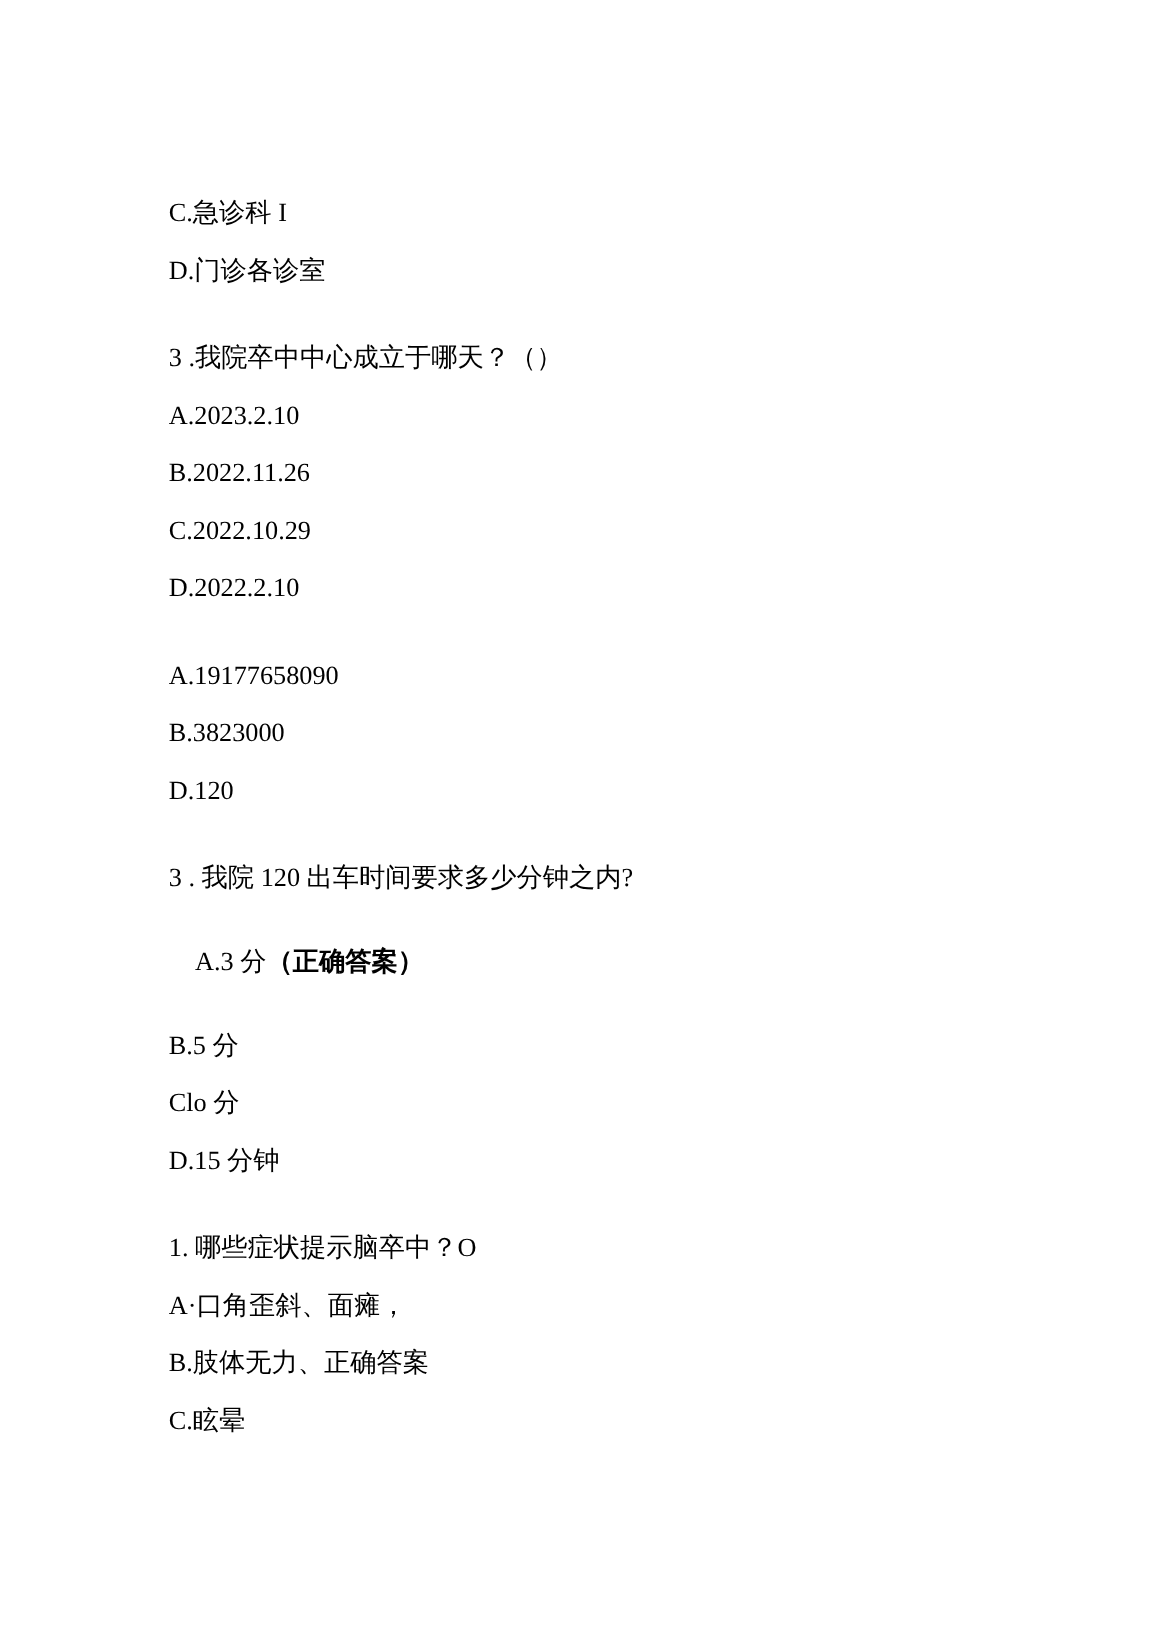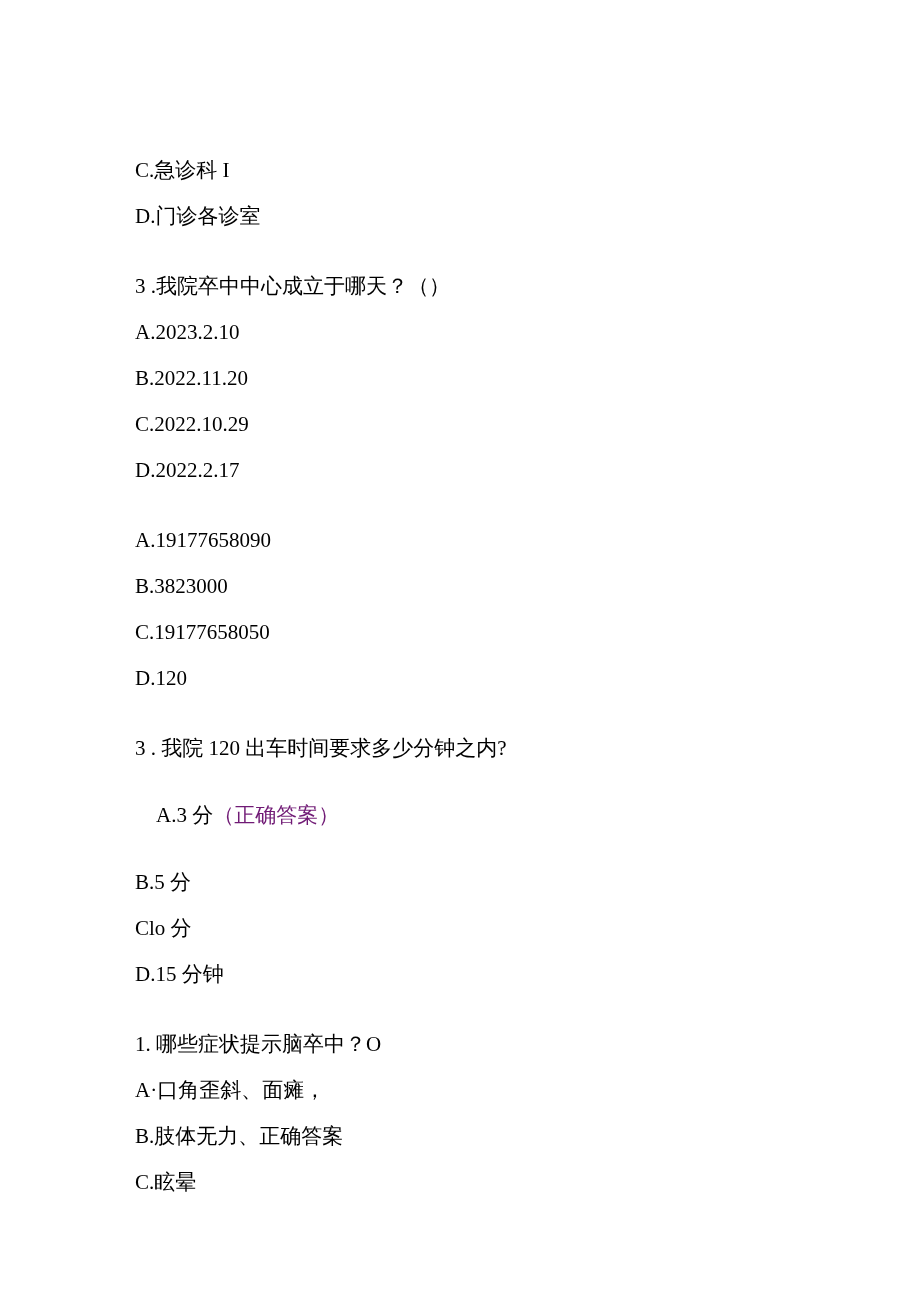--- a/index.html
+++ b/index.html
@@ -19,44 +19,44 @@
   .line {
     font-size: 21px;
     line-height: 1.0;
     margin-bottom: 25px;
     white-space: pre-wrap;
   }
   .spacer {
     height: 24px;
   }
   .correct {
-    color: #701a75;
+    color: #000000;
+    font-weight: bold;
   }
 </style>
 </head>
 <body>
 
 <div class="page">
 
   <div class="line">C.急诊科 I</div>
   <div class="line">D.门诊各诊室</div>
 
   <div class="spacer"></div>
 
   <div class="line">3 .我院卒中中心成立于哪天？（）</div>
   <div class="line">A.2023.2.10</div>
-  <div class="line">B.2022.11.20</div>
+  <div class="line">B.2022.11.26</div>
   <div class="line">C.2022.10.29</div>
-  <div class="line">D.2022.2.17</div>
+  <div class="line">D.2022.2.10</div>
 
   <div class="spacer"></div>
 
   <div class="line">A.19177658090</div>
   <div class="line">B.3823000</div>
-  <div class="line">C.19177658050</div>
   <div class="line">D.120</div>
 
   <div class="spacer"></div>
 
   <div class="line">3 . 我院 120 出车时间要求多少分钟之内?</div>
   <div class="line">
     <span>A.3 分</span><span class="correct">（正确答案）</span>
   </div>
   <div class="line">B.5 分</div>
   <div class="line">Clo 分</div>

